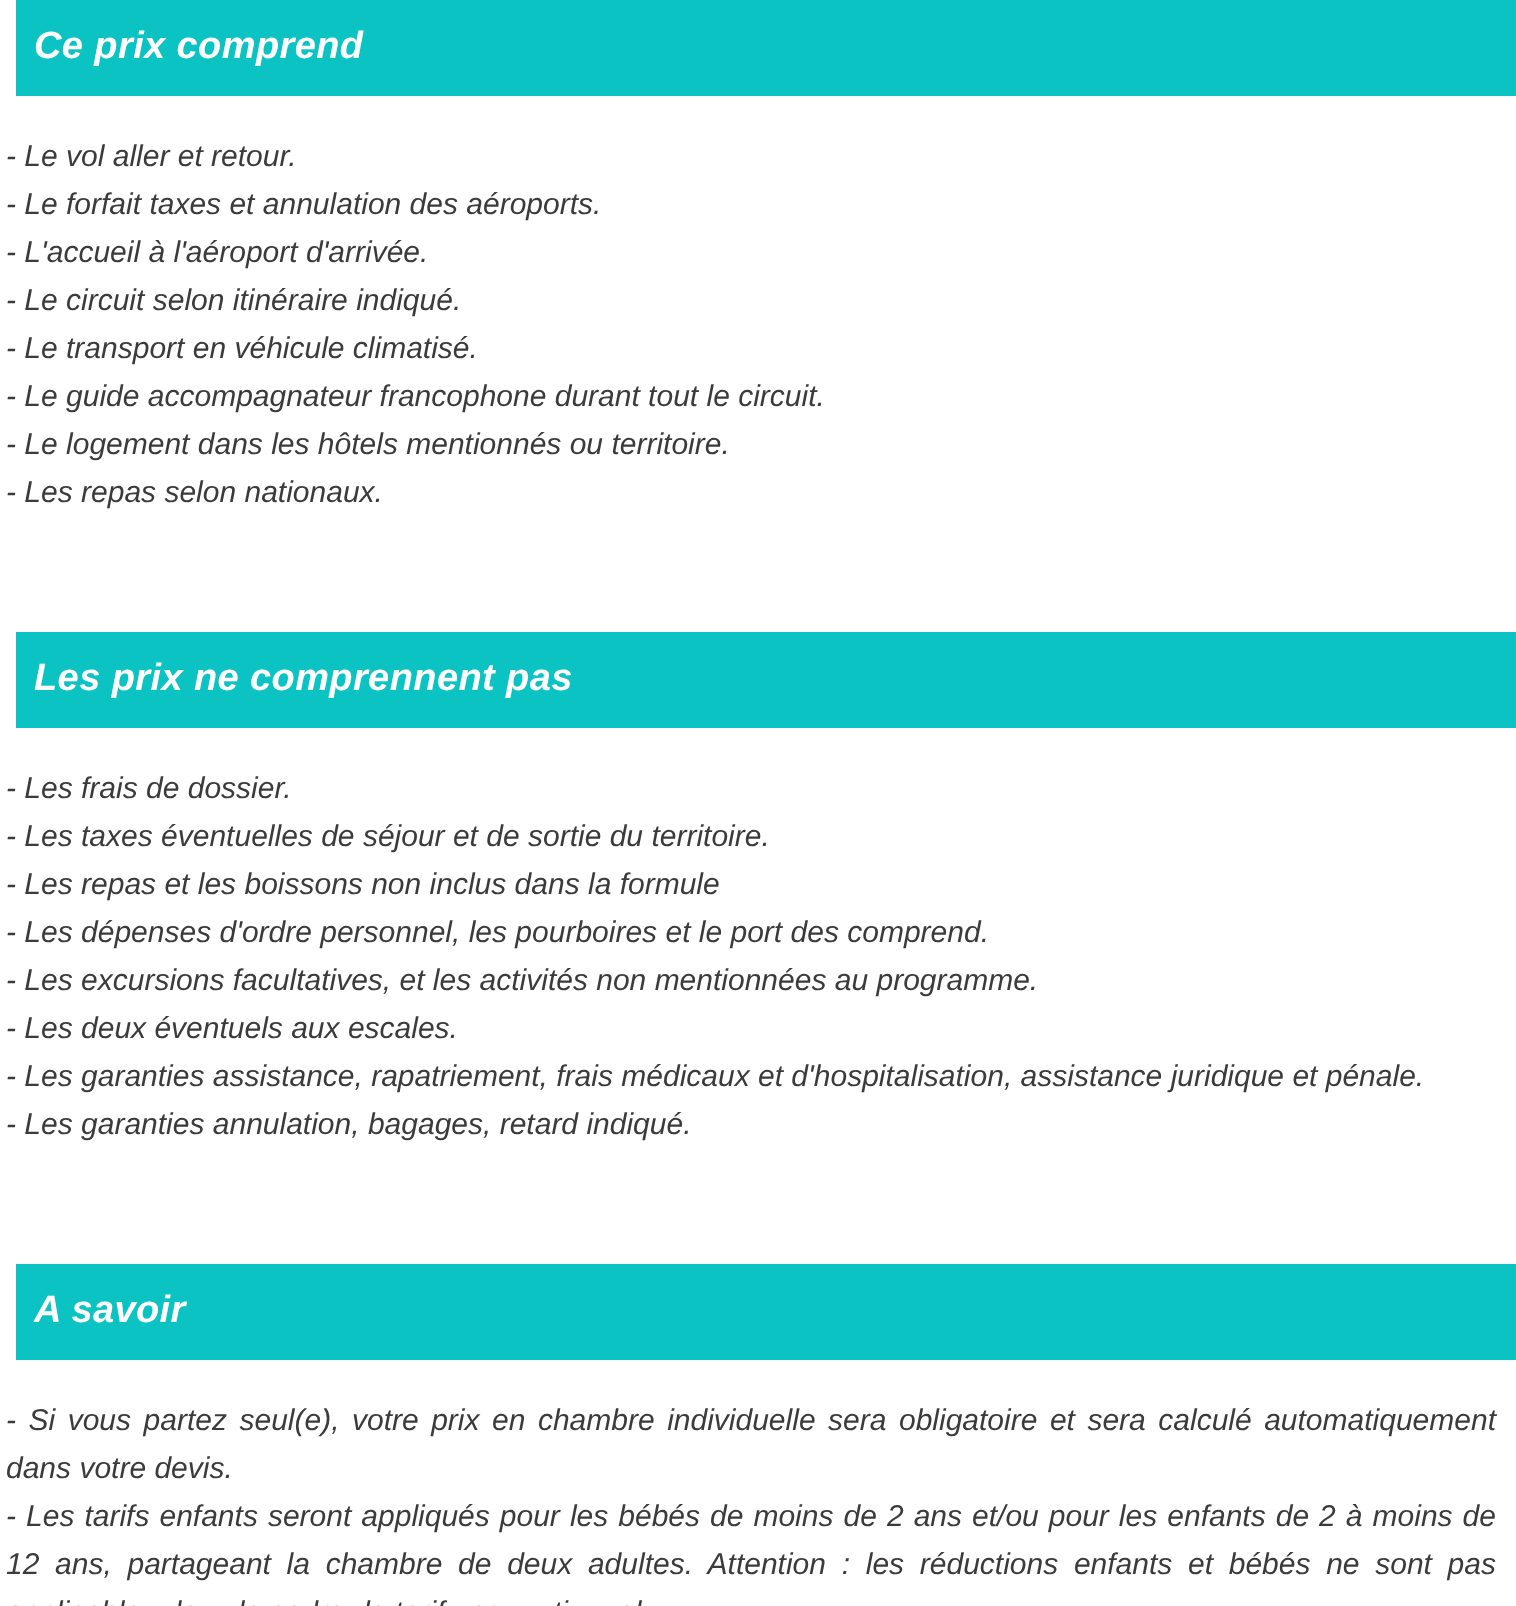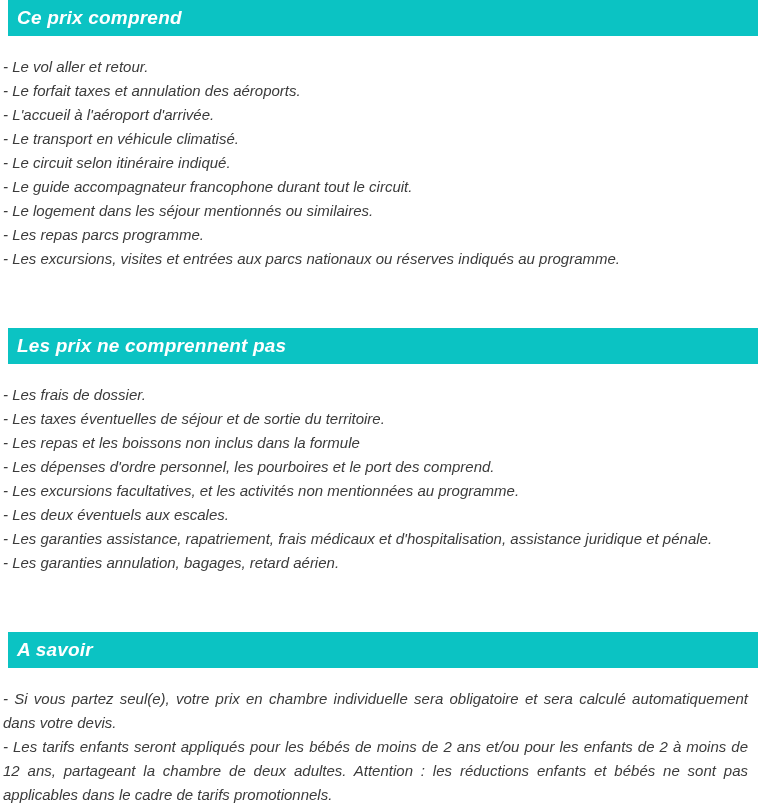--- a/index.html
+++ b/index.html
@@ -18,21 +18,21 @@
   .info-section {
     margin-bottom: 57px;
   }
   .info-section:last-child {
     margin-bottom: 10px;
   }
   .section-header {
     background: var(--header-bg, #0bc3c3);
     margin-left: 8px;
     margin-right: 0;
-    height: 36px;
+    height: 48px;
     display: flex;
     align-items: center;
     padding-left: 9px;
     box-sizing: border-box;
   }
   .section-title {
     margin: 0;
     color: var(--header-text, #ffffff);
     font-size: 19px;
     font-weight: 700;
@@ -57,42 +57,41 @@
 <div class="page">
   <div id="sections-root">
   <section class="info-section">
     <header class="section-header">
       <h2 class="section-title">Ce prix comprend</h2>
     </header>
     <div class="section-body">
           <p class="line">- Le vol aller et retour.</p>
           <p class="line">- Le forfait taxes et annulation des aéroports.</p>
           <p class="line">- L'accueil à l'aéroport d'arrivée.</p>
+          <p class="line">- Le circuit selon itinéraire indiqué.</p>
           <p class="line">- Le transport en véhicule climatisé.</p>
-          <p class="line">- Le circuit selon itinéraire indiqué.</p>
           <p class="line">- Le guide accompagnateur francophone durant tout le circuit.</p>
-          <p class="line">- Le logement dans les séjour mentionnés ou similaires.</p>
-          <p class="line">- Les repas parcs programme.</p>
-          <p class="line">- Les excursions, visites et entrées aux parcs nationaux ou réserves indiqués au programme.</p>
+          <p class="line">- Le logement dans les hôtels mentionnés ou territoire.</p>
+          <p class="line">- Les repas selon nationaux.</p>
         </div>
   </section>
 
   <section class="info-section">
     <header class="section-header">
       <h2 class="section-title">Les prix ne comprennent pas</h2>
     </header>
     <div class="section-body">
           <p class="line">- Les frais de dossier.</p>
           <p class="line">- Les taxes éventuelles de séjour et de sortie du territoire.</p>
           <p class="line">- Les repas et les boissons non inclus dans la formule</p>
           <p class="line">- Les dépenses d'ordre personnel, les pourboires et le port des comprend.</p>
           <p class="line">- Les excursions facultatives, et les activités non mentionnées au programme.</p>
           <p class="line">- Les deux éventuels aux escales.</p>
           <p class="line">- Les garanties assistance, rapatriement, frais médicaux et d'hospitalisation, assistance juridique et pénale.</p>
-          <p class="line">- Les garanties annulation, bagages, retard aérien.</p>
+          <p class="line">- Les garanties annulation, bagages, retard indiqué.</p>
         </div>
   </section>
 
   <section class="info-section">
     <header class="section-header">
       <h2 class="section-title">A savoir</h2>
     </header>
     <div class="section-body">
           <p class="line">- Si vous partez seul(e), votre prix en chambre individuelle sera obligatoire et sera calculé automatiquement dans votre devis.</p>
           <p class="line">- Les tarifs enfants seront appliqués pour les bébés de moins de 2 ans et/ou pour les enfants de 2 à moins de 12 ans, partageant la chambre de deux adultes. Attention : les réductions enfants et bébés ne sont pas applicables dans le cadre de tarifs promotionnels.</p>

